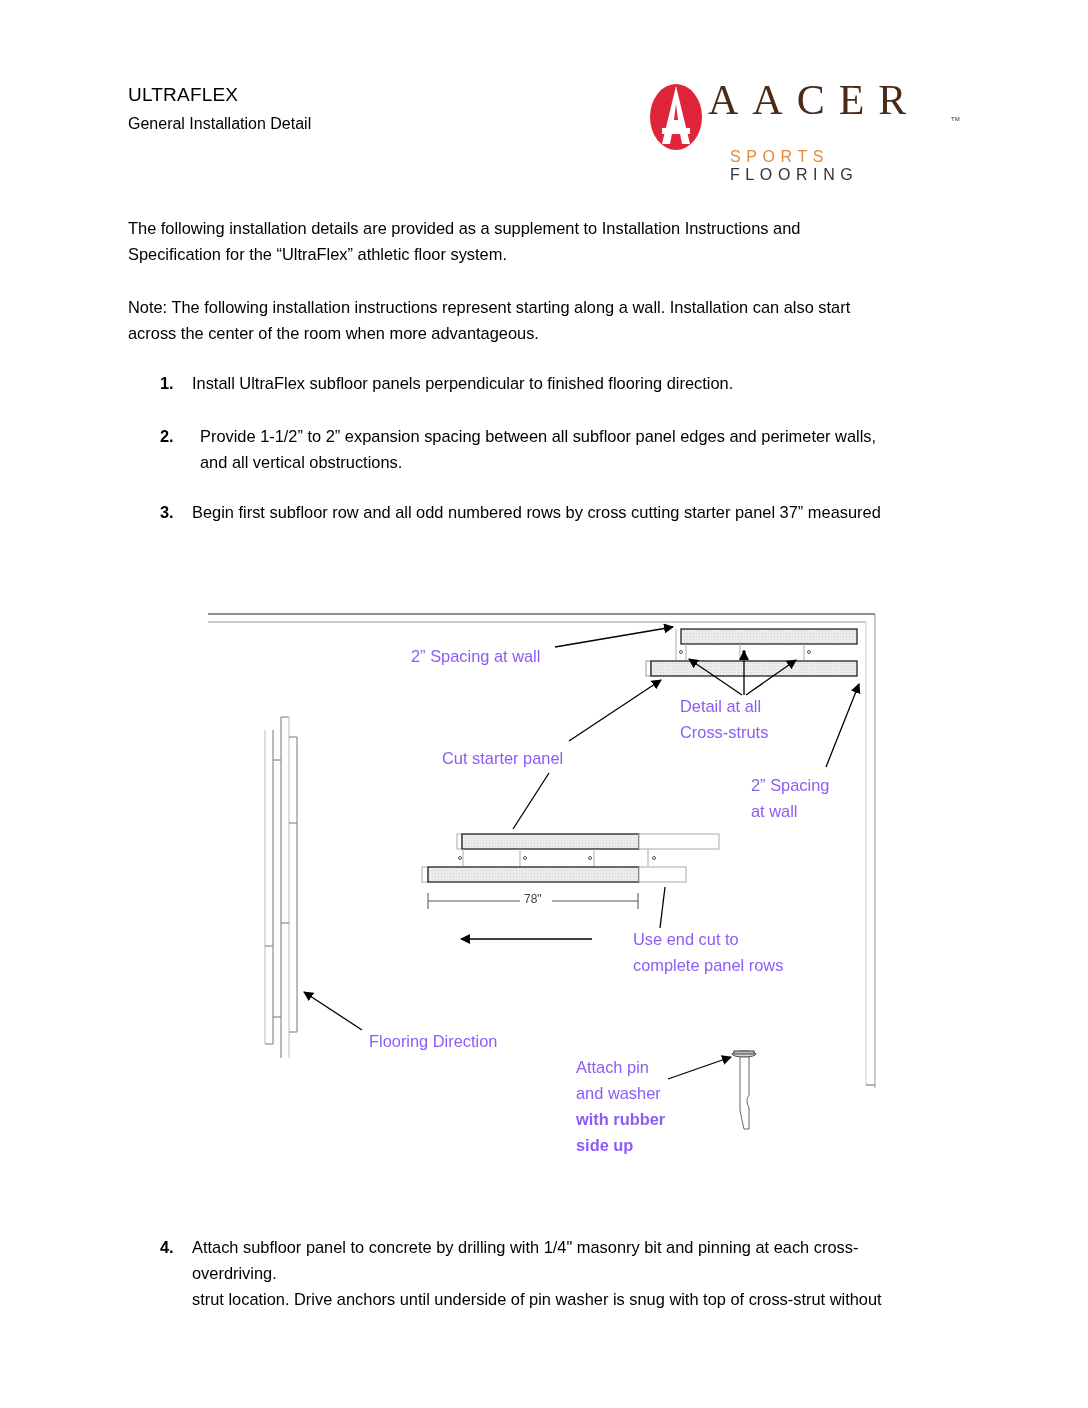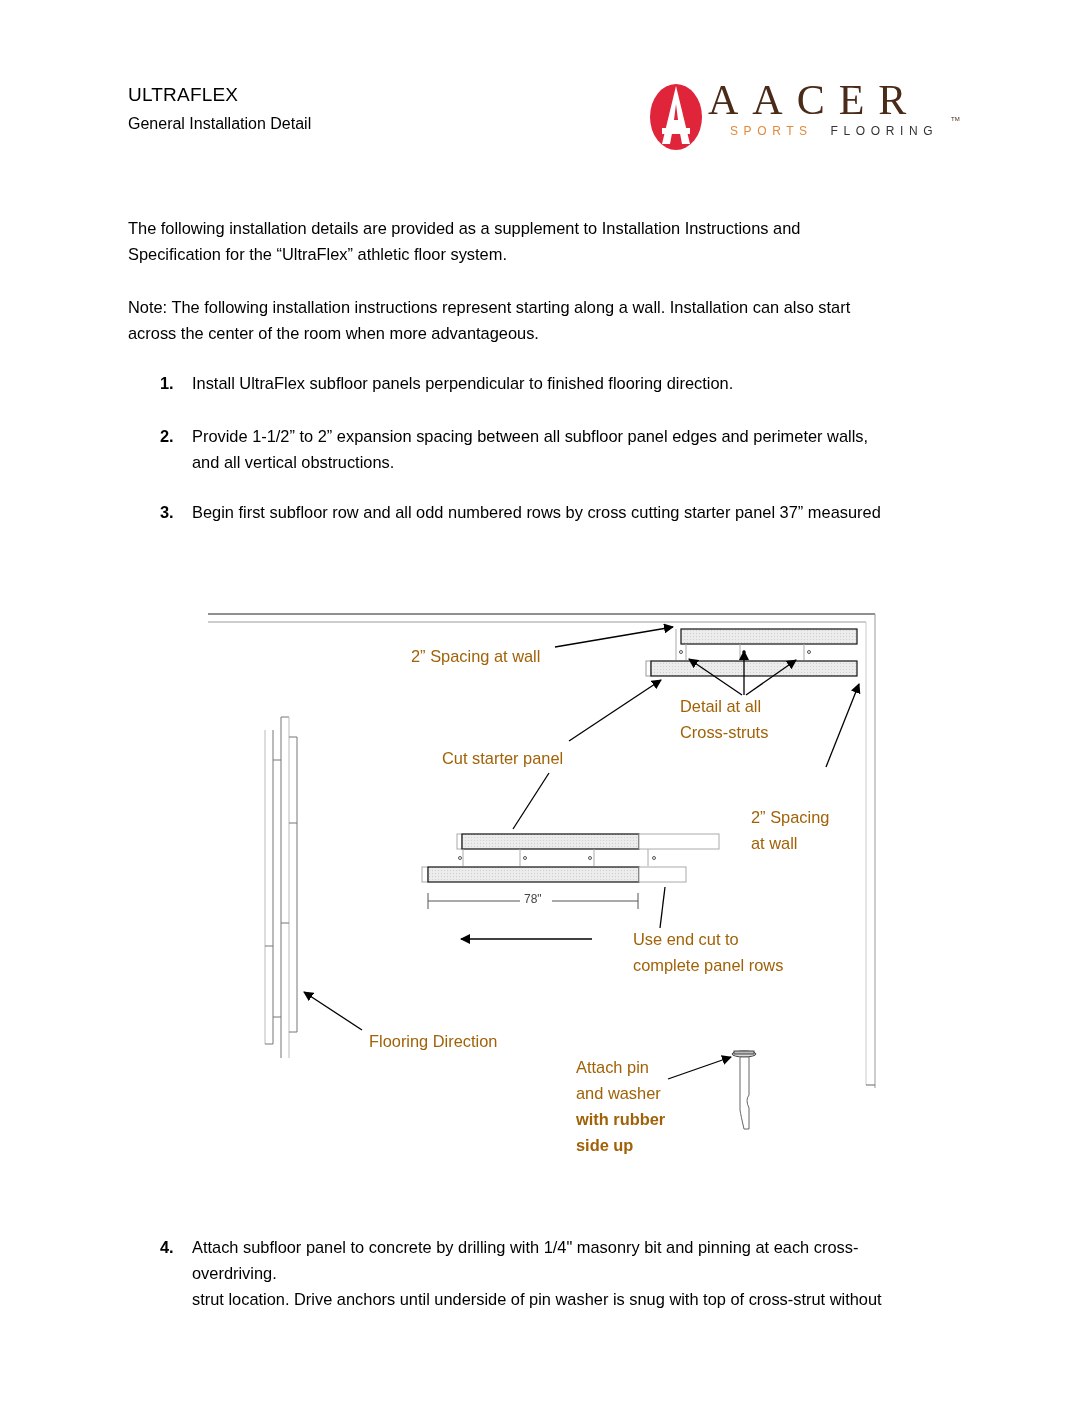--- a/index.html
+++ b/index.html
@@ -7,24 +7,24 @@
          font-family:"Liberation Sans", sans-serif; color:#000; }
   .abs { position:absolute; }
   .doc-title { left:128px; top:84px; font-size:19px; letter-spacing:0.2px; }
   .doc-sub { left:128px; top:115px; font-size:16px; }
   .para { left:128px; font-size:16.4px; line-height:26px; width:850px; }
   .item-num { position:absolute; left:160px; font-size:16.4px; line-height:26px; }
   .item-text { position:absolute; left:192px; font-size:16.4px; line-height:26px; width:790px; }
   .logo { left:648px; top:80px; width:320px; height:72px; }
   .aacer-word { position:absolute; left:60px; top:-4px; font-family:"Liberation Serif", serif; font-size:42px; color:#4a2a18; letter-spacing:14px; }
   .tm { position:absolute; left:303px; top:36px; font-size:6px; color:#4a2a18; }
-  .sports { position:absolute; left:82px; top:44px; font-size:12px; letter-spacing:5.6px; }
+  .sports { position:absolute; left:82px; top:68px; font-size:16px; letter-spacing:5.6px; }
   .sports .s1 { color:#e08a3c; }
   .sports .s2 { color:#333; }
-  .diag-label { position:absolute; font-size:16.4px; line-height:26px; color:#a16207; }
+  .diag-label { position:absolute; font-size:16.4px; line-height:26px; color:#8b5cf6; }
   .bold { font-weight:bold; }
   svg.diagram { position:absolute; left:0; top:0; }
 </style>
 </head>
 <body>
 
 <div class="abs doc-title">ULTRAFLEX</div>
 <div class="abs doc-sub">General Installation Detail</div>
 
 <div class="abs logo">
@@ -53,21 +53,21 @@
 </div>
 
 <div>
   <div class="item-num bold" style="top:370px;">1.</div>
   <div class="item-text" style="top:370px;">
     <div>Install UltraFlex subfloor panels perpendicular to finished flooring direction.</div>
   </div>
 </div>
 <div>
   <div class="item-num bold" style="top:423px;">2.</div>
-  <div class="item-text" style="top:423px;">
+  <div class="item-text" style="top:423px;margin-left:8px;">
     <div>Provide 1-1/2” to 2” expansion spacing between all subfloor panel edges and perimeter walls,</div>
     <div>and all vertical obstructions.</div>
   </div>
 </div>
 <div>
   <div class="item-num bold" style="top:499px;">3.</div>
   <div class="item-text" style="top:499px;">
     <div>Begin first subfloor row and all odd numbered rows by cross cutting starter panel 37” measured</div>
   </div>
 </div>
@@ -165,21 +165,21 @@
     <path d="M740,1057 L740,1110 Q741,1116 744,1129 L749,1129 L749,1108 Q745,1100 749,1095 L749,1057 Z" fill="#fff" stroke="#666"></path>
   </g>
 </svg>
 
 <div class="diag-label" style="left:411px;top:643px;">2” Spacing at wall</div>
 <div class="diag-label" style="left:680px;top:693px;">
   <div>Detail at all</div>
   <div>Cross-struts</div>
 </div>
 <div class="diag-label" style="left:442px;top:745px;">Cut starter panel</div>
-<div class="diag-label" style="left:751px;top:772px;margin-top:32px;">
+<div class="diag-label" style="left:751px;top:772px;">
   <div>2” Spacing</div>
   <div>at wall</div>
 </div>
 <div class="diag-label" style="left:524px;top:889px;font-size:12px;line-height:20px;color:#444;">78"</div>
 <div class="diag-label" style="left:633px;top:926px;">
   <div>Use end cut to</div>
   <div>complete panel rows</div>
 </div>
 <div class="diag-label" style="left:369px;top:1028px;">Flooring Direction</div>
 <div class="diag-label" style="left:576px;top:1054px;">

